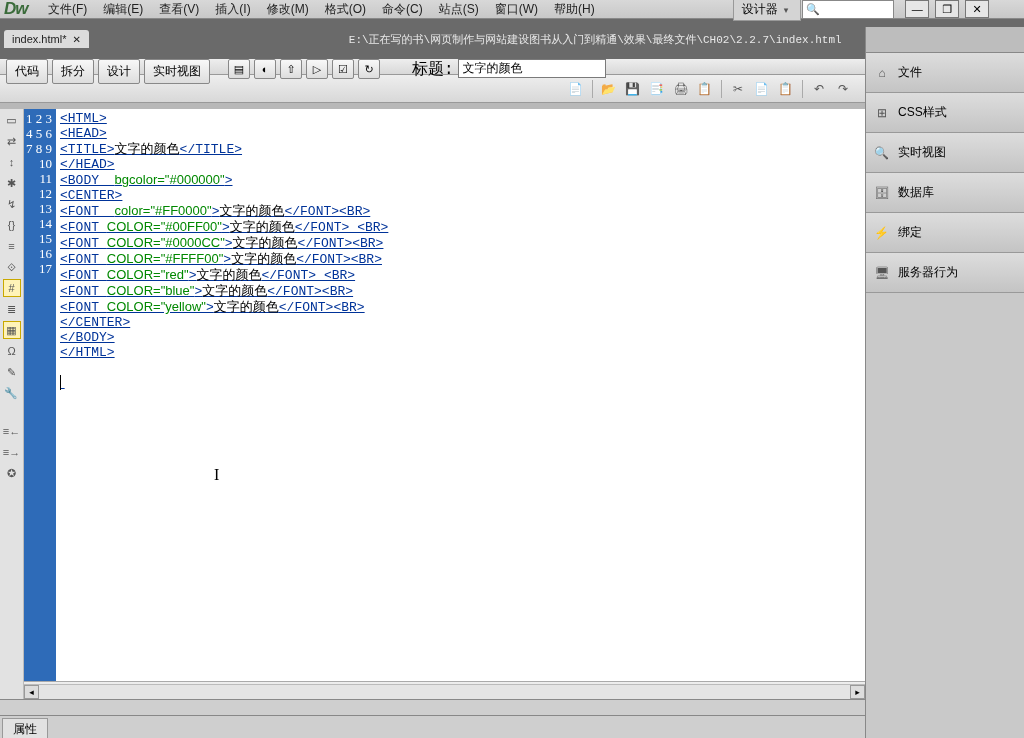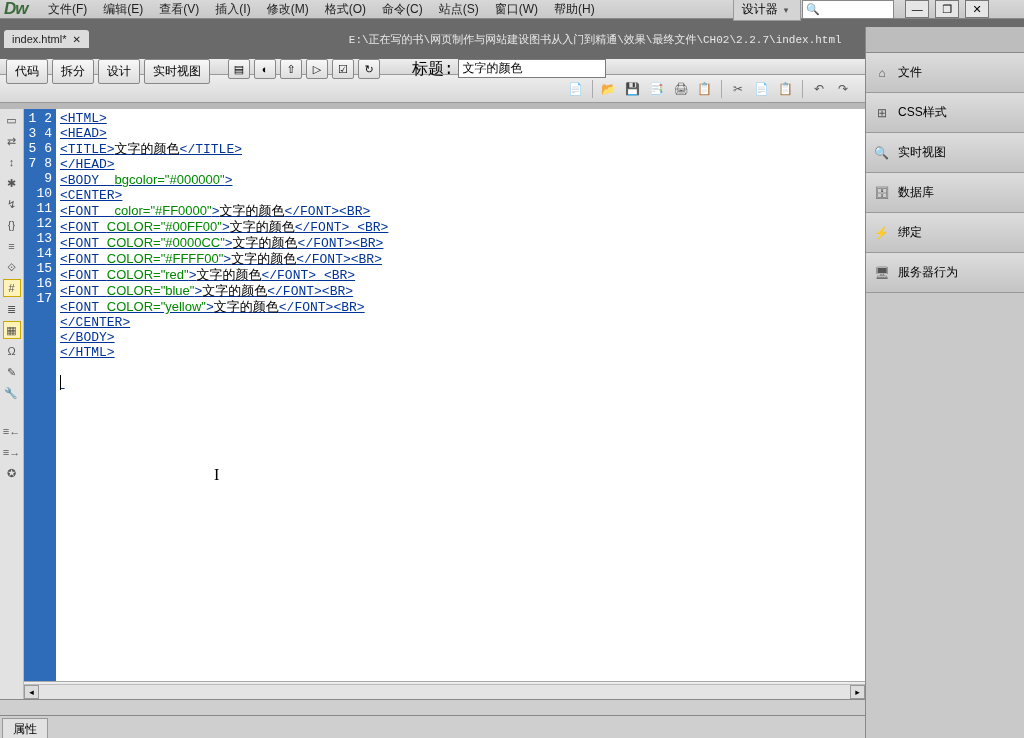--- a/index.html
+++ b/index.html
@@ -23,21 +23,21 @@
 .tbtn.small { padding:2px 4px; width:22px; height:20px; display:flex; align-items:center; justify-content:center; font-size:11px;}
 .title-label { font-size:16px; margin-left:28px;font-family:Liberation Mono, monospace;}
 .title-input { width:148px; height:19px; border:1px solid #7a7a7a; background:#fff; font-size:12px; padding:0 4px;}
 .toolbar2 { height: 28px; background: linear-gradient(#eee,#d8d8d8); border-bottom:1px solid #999; display:flex; align-items:center; justify-content:flex-end; padding:0 170px 0 6px; gap:2px;}
 .tb2-icon { width:22px; height:20px; display:flex; align-items:center; justify-content:center; font-size:12px; color:#555; cursor:pointer;}
 .sep { width:1px; height:18px; background:#aaa; margin:0 3px;}
 .main-area { position:absolute; top:109px; left:0; right:159px; bottom:39px; background:#f0f0f0; display:flex;}
 .left-tools { width:24px; background:#e2e2e2; border-right:1px solid #bbb; display:flex; flex-direction:column; align-items:center; padding-top:2px; gap:3px;}
 .lt-icon { width:18px; height:18px; font-size:11px; color:#555; display:flex; align-items:center; justify-content:center; cursor:pointer;}
 .lt-icon.hilite { background:#fff3b8; border:1px solid #c9a800;}
-.gutter { width:32px; background:#2e6bb8; color:#fff; font-family:Liberation Mono, monospace; font-size:13px; text-align:right; padding:2px 4px 0 0; line-height:15px;}
+.gutter { width:32px; background:#2e6bb8; color:#fff; font-family:Liberation Serif, serif; font-size:13px; text-align:right; padding:2px 4px 0 0; line-height:15px;}
 .code { flex:1; background:#fff; font-family:"Courier New",monospace; font-size:13px; line-height:15px; padding:2px 0 0 4px; color:#003399; white-space:pre; position:relative; overflow:hidden;text-decoration:underline;}
 .code .str{ color:#008800;}
 .code .txt{ color:#000;}
 .cursor-i { position:absolute; left:214px; top:357px; font-size:16px; color:#000; font-family:serif;}
 .hscroll { height:15px; background:#e4e4e4; border-top:1px solid #bbb; position:absolute; left:0; right:0; bottom:0; display:flex;}
 .hscroll .arrow{ width:15px; border:1px solid #999; background:#ddd; font-size:9px; display:flex; align-items:center; justify-content:center;}
 .main-wrap { flex:1; position:relative; display:flex; flex-direction:column;}
 .code-row { flex:1; display:flex; overflow:hidden;}
 .statusbar { height:18px; background:linear-gradient(#eee,#d8d8d8); border-top:1px solid #aaa; font-size:11px; display:flex; align-items:center; justify-content:flex-end; padding:0 6px; color:#333;}
 .right-panel { position:absolute; top:27px; right:0; width:159px; bottom:0; background:#c9c9c9; border-left:1px solid #888;}

